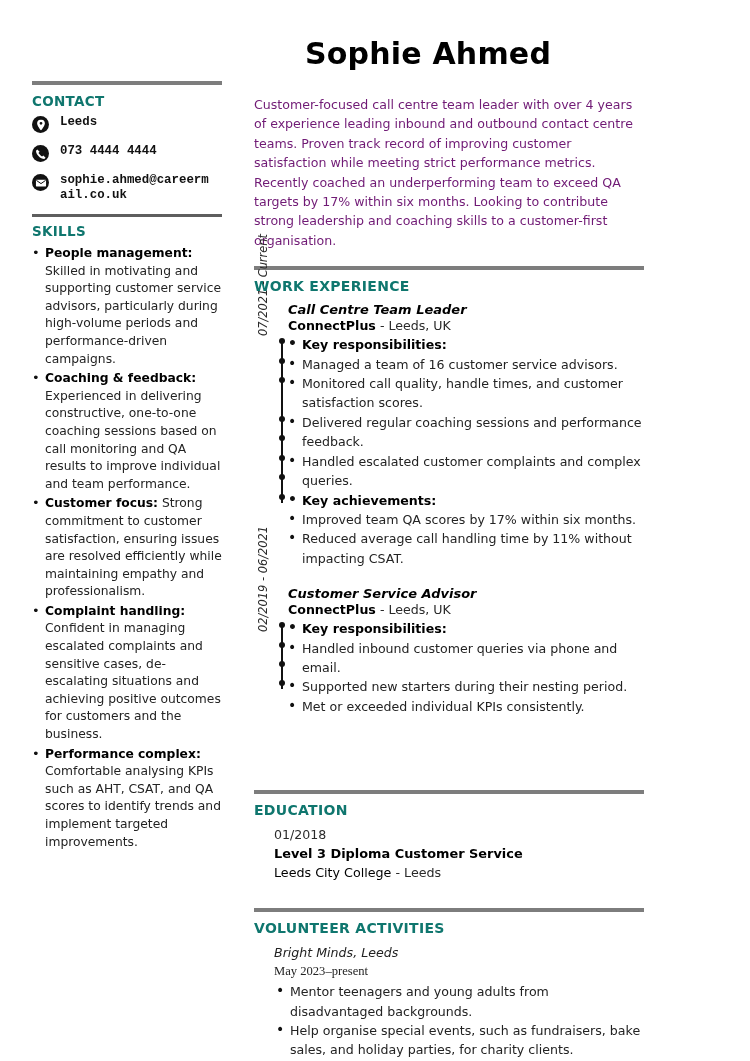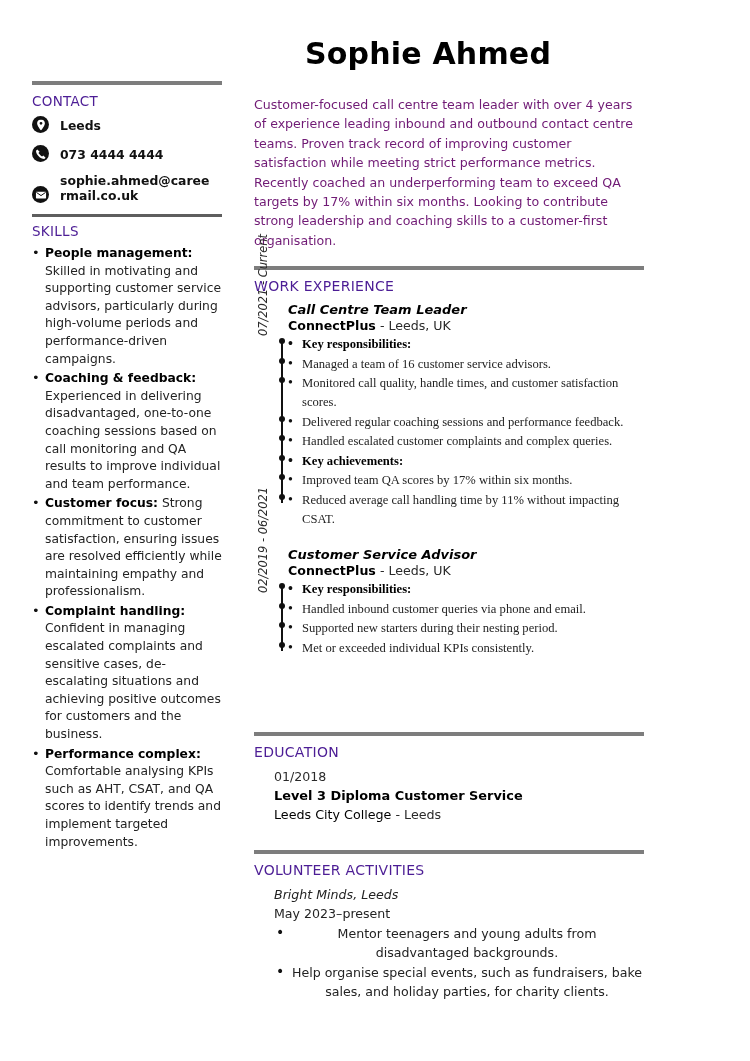--- a/index.html
+++ b/index.html
@@ -54,33 +54,34 @@
     margin-bottom: 8px;
   }
   .rule-thin {
     height: 3px;
     background: #5e5e5e;
     width: 100%;
     margin-bottom: 6px;
   }
   .sec-head {
     font-size: 13.5px;
-    font-weight: normal;
+    font-weight: bold;
     letter-spacing: 0.3px;
-    color: #4c1d95;
+    color: #0f766e;
     margin: 0 0 6px 0;
   }
   .sec-head.right-head { font-size: 14px; margin-bottom: 8px; }
 
   
   .contact-list { margin-top: 2px; }
   .contact-row {
     display: flex;
-    align-items: flex-end;
+    align-items: flex-start;
     margin-bottom: 11px;
+    font-family: Liberation Mono, monospace;
   }
   .cicon {
     width: 17px; height: 17px;
     border-radius: 50%;
     background: #111;
     flex: 0 0 17px;
     margin-right: 11px;
     margin-top: 1px;
     position: relative;
   }
@@ -155,43 +156,42 @@
     width: 2px;
     background: #111;
   }
   .bullets { margin: 0; padding: 0; list-style: none; }
   .bullets li {
     position: relative;
     padding-left: 14px;
     font-size: 12.6px;
     line-height: 19.4px;
     color: #232323;
-    font-family: Liberation Serif, serif;
   }
   .bullets li:before {
     content: "•";
     position: absolute;
     left: 0; top: -1px;
     font-size: 14px;
     color: #111;
   }
   .bullets li.sub-head { font-weight: bold; color: #000; }
 
   
   .edu-block { padding-left: 20px; margin-top: 2px; }
   .edu-date { font-size: 12.6px; color: #2a2a2a; line-height: 18px; }
   .edu-degree { font-size: 12.9px; font-weight: bold; color: #000; line-height: 19px; }
   .edu-school { font-size: 12.7px; color: #2a2a2a; line-height: 19px; }
   .edu-school b { font-weight: normal; color: #000; }
 
   
   .vol-block { padding-left: 20px; margin-top: 2px; }
   .vol-org { font-size: 12.6px; font-style: italic; color: #232323; line-height: 18px; }
-  .vol-date { font-size: 12.6px; color: #232323; line-height: 19px; }
-  .vol-list { margin: 1px 0 0 0; padding: 0; list-style: none; text-align: center; }
+  .vol-date { font-size: 12.6px; color: #232323; line-height: 19px; font-family: Liberation Serif, serif; }
+  .vol-list { margin: 1px 0 0 0; padding: 0; list-style: none; }
   .vol-list li {
     position: relative;
     padding-left: 16px;
     font-size: 12.6px;
     line-height: 19.4px;
     color: #232323;
   }
   .vol-list li:before {
     content: "•";
     position: absolute;
@@ -248,21 +248,21 @@
       </div>
 
       <div style="margin-top:0;">
         <div class="rule-thin"></div>
         <div class="sec-head">SKILLS</div>
         <ul class="skill-list">
           <li class="skill-item">
             <b>People management:</b><span> Skilled in motivating and supporting customer service advisors, particularly during high-volume periods and performance-driven campaigns.</span>
           </li>
           <li class="skill-item">
-            <b>Coaching &amp; feedback:</b><span> Experienced in delivering disadvantaged, one-to-one coaching sessions based on call monitoring and QA results to improve individual and team performance.</span>
+            <b>Coaching &amp; feedback:</b><span> Experienced in delivering constructive, one-to-one coaching sessions based on call monitoring and QA results to improve individual and team performance.</span>
           </li>
           <li class="skill-item">
             <b>Customer focus:</b><span> Strong commitment to customer satisfaction, ensuring issues are resolved efficiently while maintaining empathy and professionalism.</span>
           </li>
           <li class="skill-item">
             <b>Complaint handling:</b><span> Confident in managing escalated complaints and sensitive cases, de-escalating situations and achieving positive outcomes for customers and the business.</span>
           </li>
           <li class="skill-item">
             <b>Performance complex:</b><span> Comfortable analysing KPIs such as AHT, CSAT, and QA scores to identify trends and implement targeted improvements.</span>
           </li>

